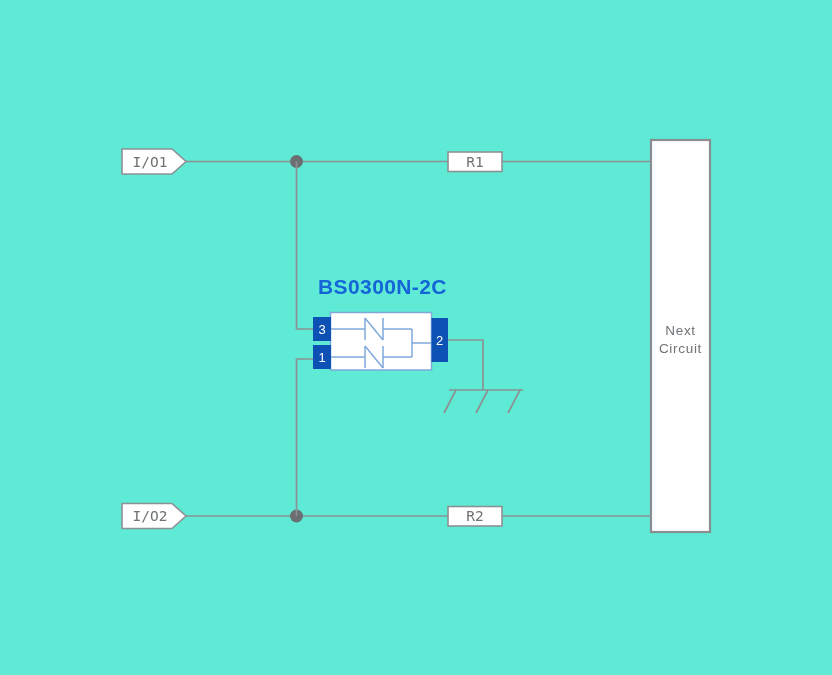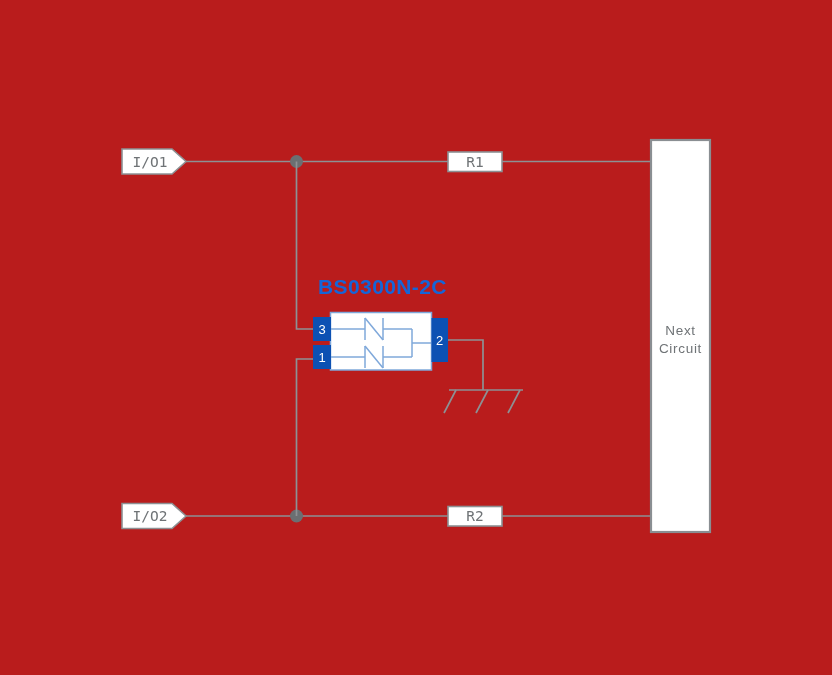--- a/index.html
+++ b/index.html
@@ -1,16 +1,16 @@
 <!DOCTYPE html>
 <html style="--wire: #8d9194; --wire-strong: #8a8e92; --dot: #6b6f72; --text-gray: #6f7376; --blue-dark: #0c51b3; --blue-light: #7fa8da; --blue-title: #1565d8;"><head>
 <meta charset="utf-8">
 <style>
   html,body{margin:0;padding:0;background:#ffffff;}
-  .canvas{position:relative;width:832px;height:675px;background:#b91c1c;overflow:hidden;
+  .canvas{position:relative;width:832px;height:675px;background:#5eead4;overflow:hidden;
           font-family:"Liberation Sans",sans-serif;}
   svg{position:absolute;left:0;top:0;}
 
   .wire{stroke:var(--wire);stroke-width:1.7;fill:none;}
   .tag-shape{stroke:var(--wire);stroke-width:1.6;fill:#ffffff;}
   .res-box{stroke:var(--wire);stroke-width:1.6;fill:#ffffff;}
   .next-box{stroke:var(--wire-strong);stroke-width:2.2;fill:#ffffff;}
   .dot{fill:var(--dot);stroke:none;}
   .pin{fill:var(--blue-dark);stroke:none;}
   .comp-box{stroke:var(--blue-light);stroke-width:1.5;fill:#ffffff;}

